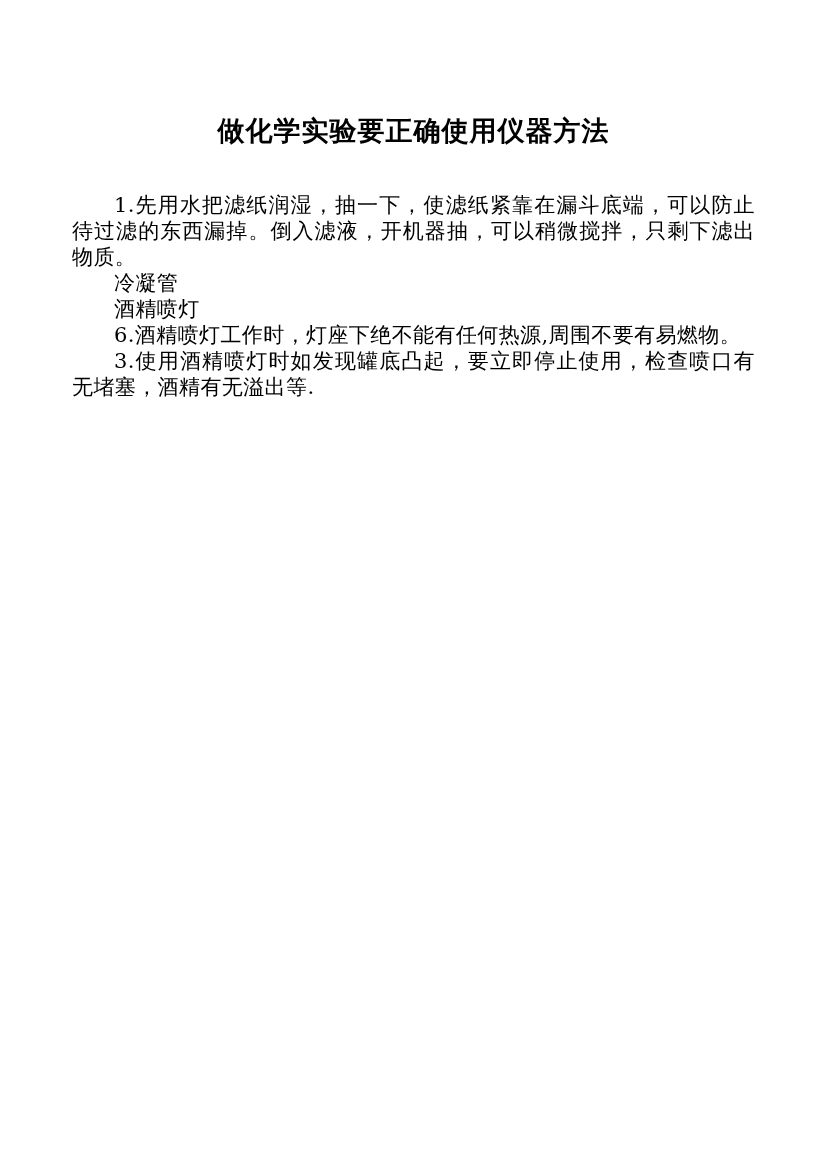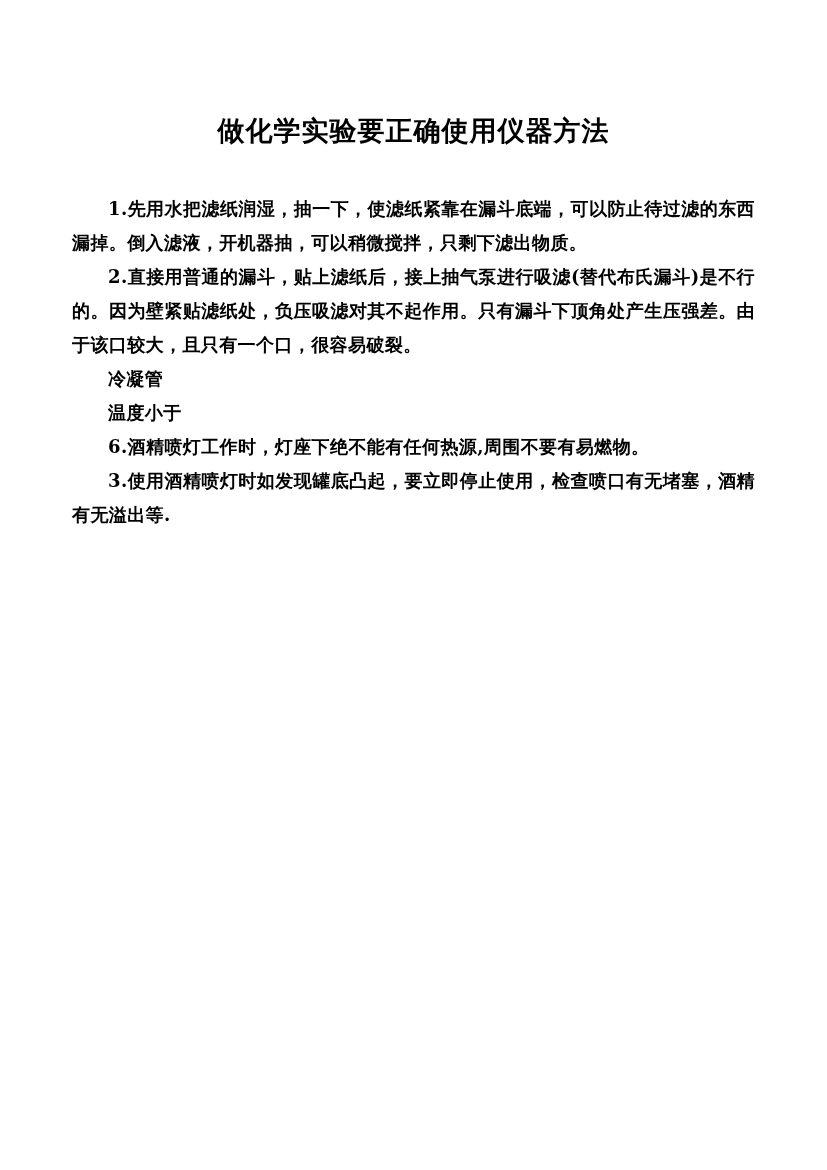--- a/index.html
+++ b/index.html
@@ -23,44 +23,42 @@
   }
   .doc-title {
     font-size: 27px;
     font-weight: bold;
     text-align: center;
     letter-spacing: 1px;
     margin: 16px 0 42px 0;
     line-height: 1.4;
   }
   .body-text {
-    font-size: 18px;
-    line-height: 34px;
+    font-size: 21px;
+    line-height: 26px;
     text-align: justify;
     text-justify: inter-ideograph;
-    font-weight: bold;
   }
   .para {
     margin: 0;
     text-indent: 2em;
     letter-spacing: 0.4px;
   }
   .para.sub-head {
     text-indent: 2em;
   }
 </style>
 </head>
 <body>
 
 <div class="page">
 
   <h1 class="doc-title">做化学实验要正确使用仪器方法</h1>
 
   <div class="body-text">
     <p class="para">1.先用水把滤纸润湿，抽一下，使滤纸紧靠在漏斗底端，可以防止待过滤的东西漏掉。倒入滤液，开机器抽，可以稍微搅拌，只剩下滤出物质。</p>
-    <p class="para">2.直接用普通的漏斗，贴上滤纸后，接上抽气泵进行吸滤(替代布氏漏斗)是不行的。因为壁紧贴滤纸处，负压吸滤对其不起作用。只有漏斗下顶角处产生压强差。由于该口较大，且只有一个口，很容易破裂。</p>
     <p class="para sub-head">冷凝管</p>
-    <p class="para sub-head">温度小于</p>
+    <p class="para sub-head">酒精喷灯</p>
     <p class="para">6.酒精喷灯工作时，灯座下绝不能有任何热源,周围不要有易燃物。</p>
     <p class="para">3.使用酒精喷灯时如发现罐底凸起，要立即停止使用，检查喷口有无堵塞，酒精有无溢出等.</p>
   </div>
 
 </div>
 
 </body></html>

